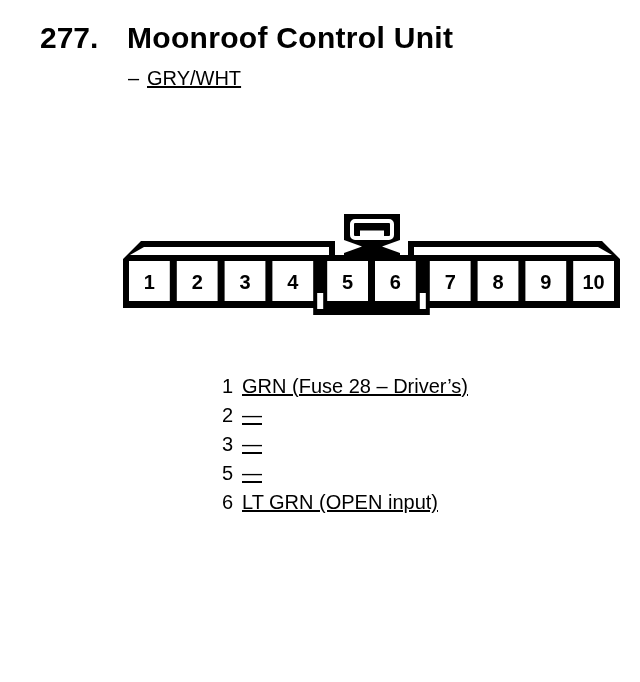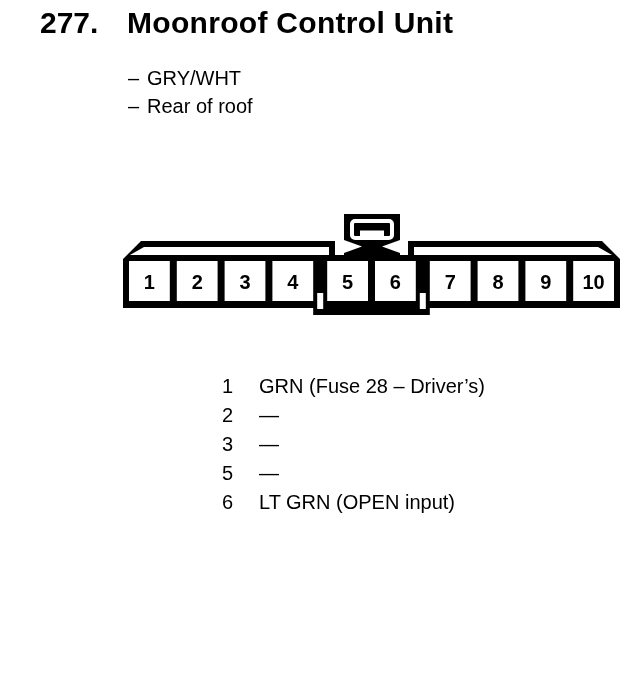--- a/index.html
+++ b/index.html
@@ -4,58 +4,55 @@
 <style>
   html,body { margin:0; padding:0; }
   body {
     width:640px; height:682px;
     background:#ffffff; color:#000000;
     font-family:"Liberation Sans", sans-serif;
     position:relative; overflow:hidden;
     -webkit-font-smoothing:antialiased;
   }
   .title-row {
-    position:absolute; top:5px; left:0; width:640px; height:38px;
+    position:absolute; top:20px; left:0; width:640px; height:38px;
     font-weight:bold; font-size:30px; line-height:36px; white-space:nowrap;
   }
   .title-num  { position:absolute; left:40px;  top:0; }
   .title-text { position:absolute; left:127px; top:0; letter-spacing:0.3px; }
 
   .notes {
     position:absolute; left:128px; top:64px;
     font-size:20px; line-height:28.4px;
   }
-  .note-line { white-space:nowrap; }
+  .note-line { white-space:nowrap;text-decoration:underline; }
   .note-dash { display:inline-block; width:19px; }
 
   .connector-svg { position:absolute; left:120px; top:209px; }
   .pin-digit {
     font-family:"Liberation Sans", sans-serif;
     font-weight:bold; font-size:20px;
   }
 
   .pinout { position:absolute; left:0; top:372px; width:640px; font-size:20px; }
   .pinout-row { line-height:29.1px; white-space:nowrap; }
   .pin-num   { display:inline-block; width:233px; text-align:right; }
-  .pin-label { margin-left:26px; }
+  .pin-label { margin-left:9px;text-decoration:underline; }
 </style>
 </head>
 <body>
 
 <div class="title-row">
   <span class="title-num">277.</span>
   <span class="title-text">Moonroof Control Unit</span>
 </div>
 
 <div class="notes">
   <div class="note-line">
     <span class="note-dash">–</span><span class="note-text">GRY/WHT</span>
-  </div>
-  <div class="note-line">
-    <span class="note-dash">–</span><span class="note-text">Rear of roof</span>
   </div>
 </div>
 
 <svg class="connector-svg" width="503" height="110" viewBox="0 0 503 110" xmlns="http://www.w3.org/2000/svg">
 
   <rect x="193.2" y="46" width="116.6" height="60" fill="#000"></rect>
 
   <g>
     <rect x="224" y="5" width="56" height="43" fill="#000"></rect>
     <rect x="232" y="12" width="40" height="17" rx="3" fill="none" stroke="#fff" stroke-width="4"></rect>

